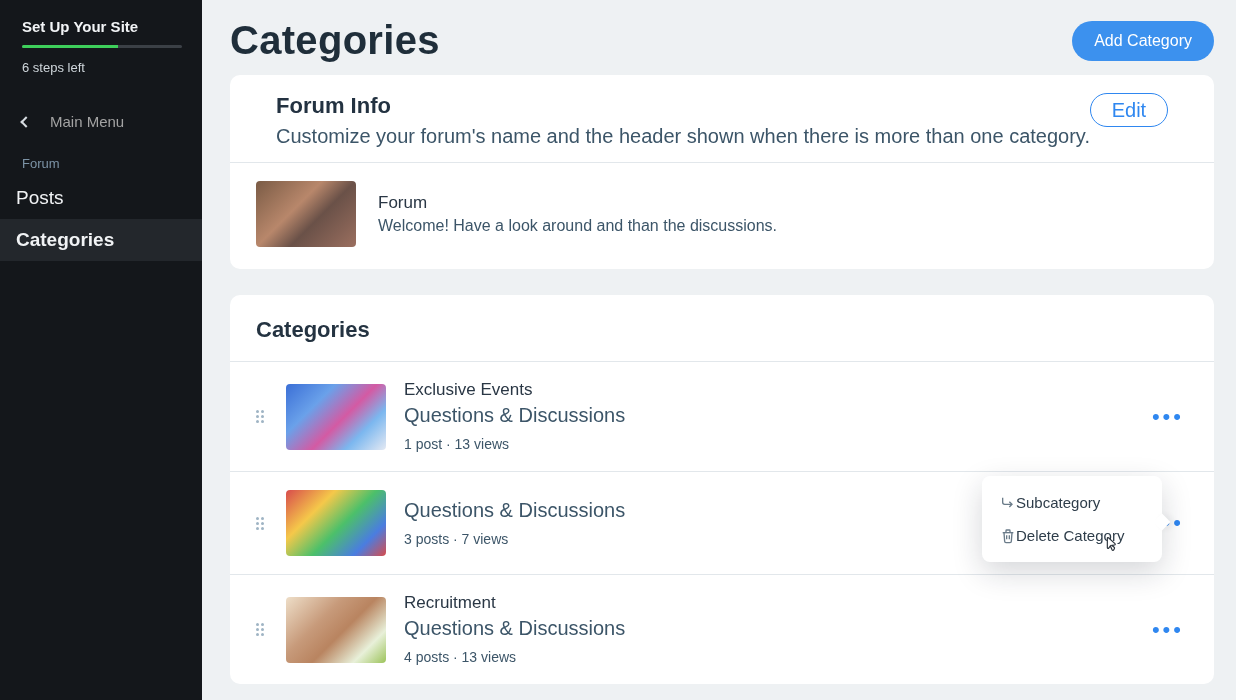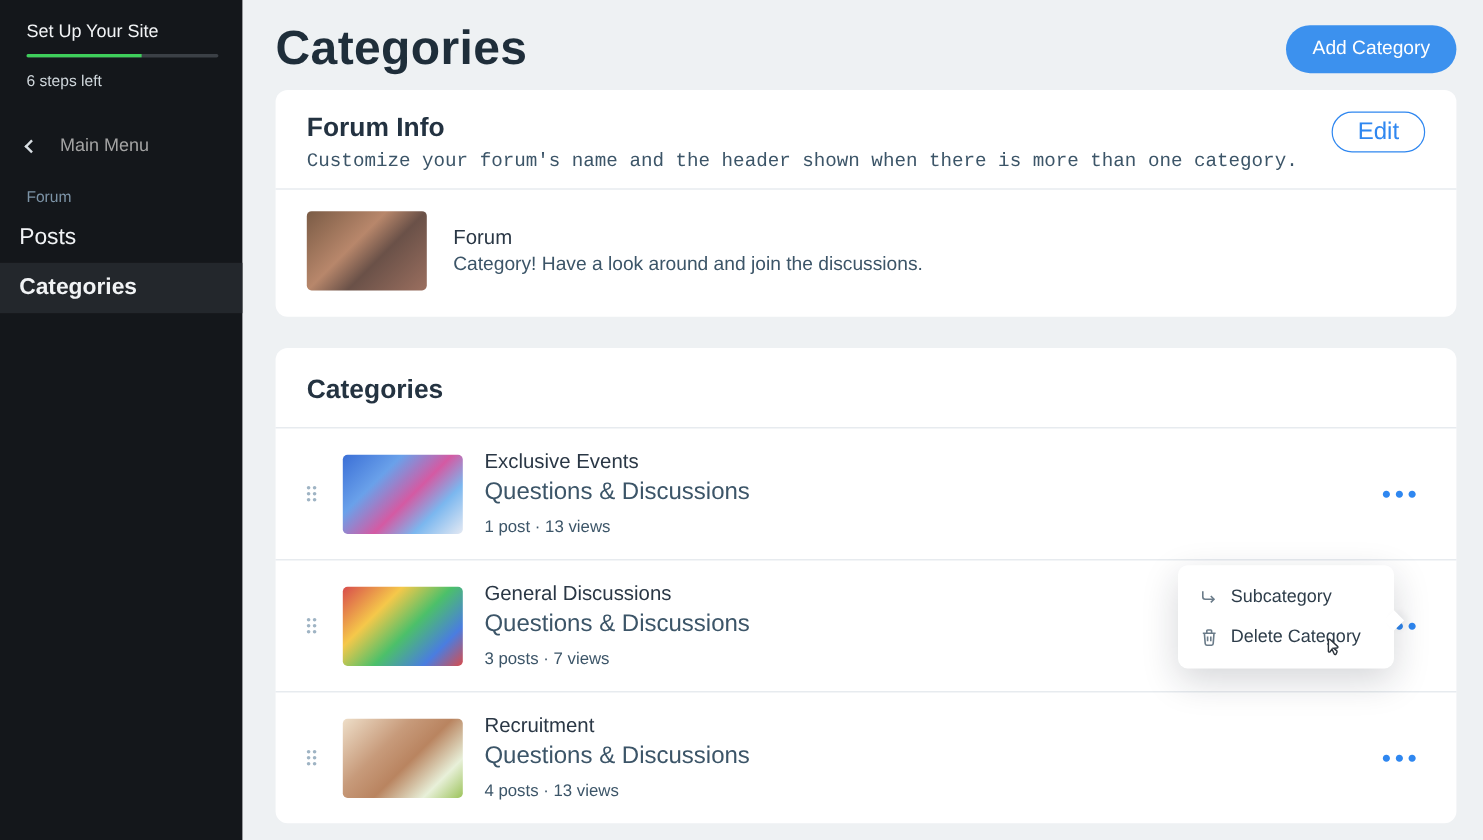--- a/index.html
+++ b/index.html
@@ -32,21 +32,21 @@
     color:#f4f6f8;
     display:flex;
     flex-direction:column;
     padding-top:18px;
   }
   .setup-block{
     padding:0 20px 16px 22px;
   }
   .setup-title{
     font-size:15px;
-    font-weight:400;
+    font-weight:700;
     color:#f2f4f6;
     margin-bottom:10px;
   }
   .progress-track{
     width:100%;
     height:3px;
     background:#3b4046;
     border-radius:2px;
     overflow:hidden;
   }
@@ -123,34 +123,33 @@
 
   .card{
     background:#fff;
     border-radius:10px;
     margin-bottom:26px;
   }
   .card-head{
     padding:18px 26px 14px 26px;
     display:flex;
     align-items:flex-start;
-    justify-content:space-between;
+    justify-content:center;
     border-bottom:1px solid var(--border);
   }
   .card-head h2{
     margin:0 0 6px 0;
     font-size:22px;
     font-weight:700;
     color:#233241;
   }
   .card-head p{
     margin:0;
-    font-size:16px;
+    font-size:20px;
     color:var(--text2);
-    font-family:Liberation Mono, monospace;
   }
   .edit-btn{
     height:34px;
     min-width:78px;
     border:1px solid var(--blue);
     color:var(--blue);
     background:#fff;
     border-radius:18px;
     font-size:20px;
     font-weight:500;
@@ -228,21 +227,20 @@
     right:-6px;
     top:40px;
     width:12px;height:12px;
     background:#fff;
     transform:rotate(45deg);
     box-shadow:3px -3px 6px rgba(20,30,45,.06);
   }
   .pop-item{
     display:flex;
     align-items:center;
-    gap:10px;
     padding:8px 12px;
     font-size:15px;
     color:#2e3d4a;
     cursor:pointer;
     border-radius:6px;
   }
   .pop-item svg{color:#6a7b89}
   .cursor-icon{
     position:absolute;
     right:94px;
@@ -286,21 +284,21 @@
       <div>
         <h2>Forum Info</h2>
         <p>Customize your forum's name and the header shown when there is more than one category.</p>
       </div>
       <button class="edit-btn">Edit</button>
     </div>
     <div class="forum-body">
       <div class="thumb people"></div>
       <div>
         <p class="forum-name">Forum</p>
-        <p class="forum-desc">Category! Have a look around and join the discussions.</p>
+        <p class="forum-desc">Welcome! Have a look around and than the discussions.</p>
       </div>
     </div>
   </section>
 
   <section class="card">
     <div class="list-head">
       <h2>Categories</h2>
     </div>
 
     <div class="row">
@@ -325,21 +323,20 @@
       <div class="drag-dots">
         <span></span>
           <span></span>
           <span></span>
           <span></span>
           <span></span>
           <span></span>
       </div>
       <div class="thumb mats"></div>
       <div class="row-text">
-        <p class="row-title">General Discussions</p>
         <p class="row-sub">Questions &amp; Discussions</p>
         <span class="row-meta">3 posts · 7 views</span>
       </div>
       <div class="dots-btn">•••</div>
 
       <div class="popover">
         <div class="pop-item">
           <svg width="16" height="16" viewBox="0 0 24 24" fill="none" stroke="currentColor" stroke-width="2">
             <path d="M4 4v7a3 3 0 0 0 3 3h11"></path>
               <path d="m14 10 4 4-4 4"></path>

